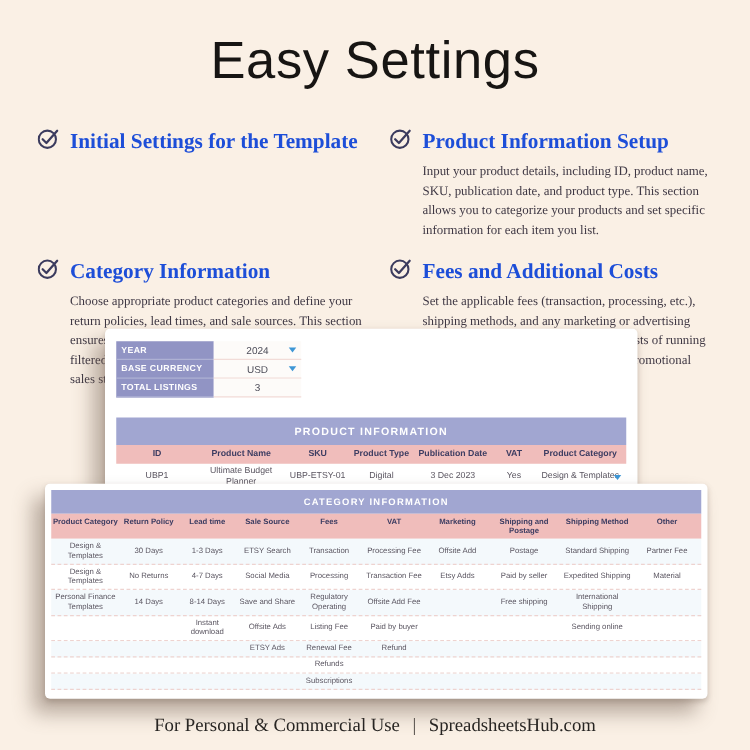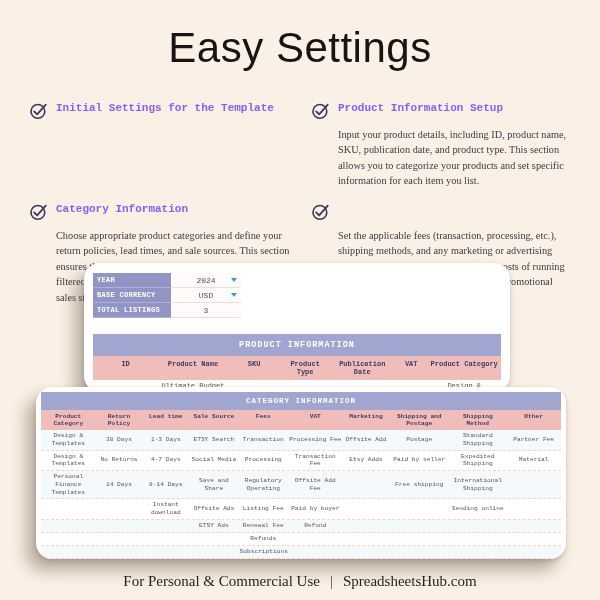--- a/index.html
+++ b/index.html
@@ -16,33 +16,33 @@
   }
   
   .features{
     display:grid;grid-template-columns:1fr 1fr;
     column-gap:18px;row-gap:14px;
     margin:30px 24px 0 30px;
   }
   .feature-head{display:flex;align-items:flex-start;gap:8px;}
   .feature-head svg{flex:0 0 auto;margin-top:0px;}
   .feature-title{
-    font-family:Liberation Mono, monospace;font-weight:700;
-    font-size:11px;color:#8b5cf6;line-height:1.25;
+    font-family:Liberation Serif, serif;font-weight:700;
+    font-size:17px;color:#1d4ed8;line-height:1.25;
   }
   .feature-body{
     margin:7px 4px 0 26px;
     font-family:"Liberation Serif",serif;
     font-size:10.3px;color:#3f3844;line-height:1.5;
   }
   
   .card{
-    position:absolute;background:#ffffff;border-radius:16px;
+    position:absolute;background:#ffffff;border-radius:4px;
     box-shadow:-9px 11px 16px rgba(104,85,71,0.45), 0 2px 4px rgba(104,85,71,0.25);
-    box-sizing:border-box;overflow:hidden;font-family:Liberation Mono, monospace;
+    box-sizing:border-box;overflow:hidden;
   }
   .card1{left:84px;top:263px;width:426px;height:129px;padding:10px 9px 0 9px;z-index:1;}
   .card2{left:36px;top:387px;width:530px;height:172px;padding:5px 5px 0 5px;z-index:2;}
 
   
   .settings{width:148px;}
   .set-row{display:flex;height:15px;}
   .set-label{
     width:78px;background:#9194c4;color:#ffffff;
     font-size:7px;font-weight:bold;letter-spacing:0.3px;
@@ -130,20 +130,21 @@
         <div class="feature-title">Category Information</div>
       </div>
       <div class="feature-body">Choose appropriate product categories and define your return policies, lead times, and sale sources. This section ensures that your listings are organized and can be filtered based on your preferred product groupings and sales strategies.</div>
     </div>
     <div class="feature">
       <div class="feature-head">
         <svg width="18" height="18" viewBox="0 0 24 24">
           <circle cx="10.5" cy="12.5" r="9.2" fill="none" stroke="#3b3b5e" stroke-width="2.2"></circle>
           <path d="M5.5 12.5 L9.5 16.5 L21 3.5" fill="none" stroke="#3b3b5e" stroke-width="2.4" stroke-linecap="round" stroke-linejoin="round"></path>
         </svg>
+        <div class="feature-title">Fees and Additional Costs</div>
       </div>
       <div class="feature-body">Set the applicable fees (transaction, processing, etc.), shipping methods, and any marketing or advertising costs. This will help you track the true costs of running your Etsy store, including shipping and promotional expenses.</div>
     </div>
   </div>
 
 <div class="card card1">
   <div class="settings" id="settings">
       <div class="set-row">
         <div class="set-label">YEAR</div>
         <div class="set-value">

